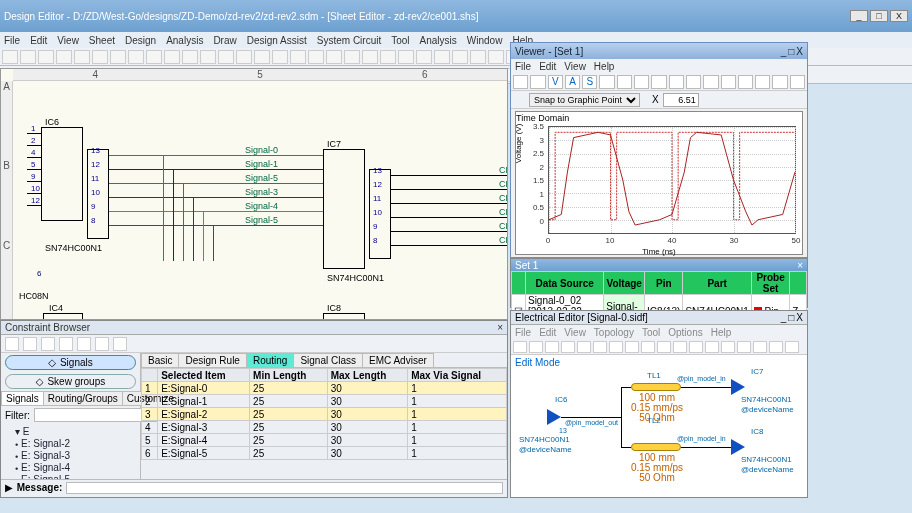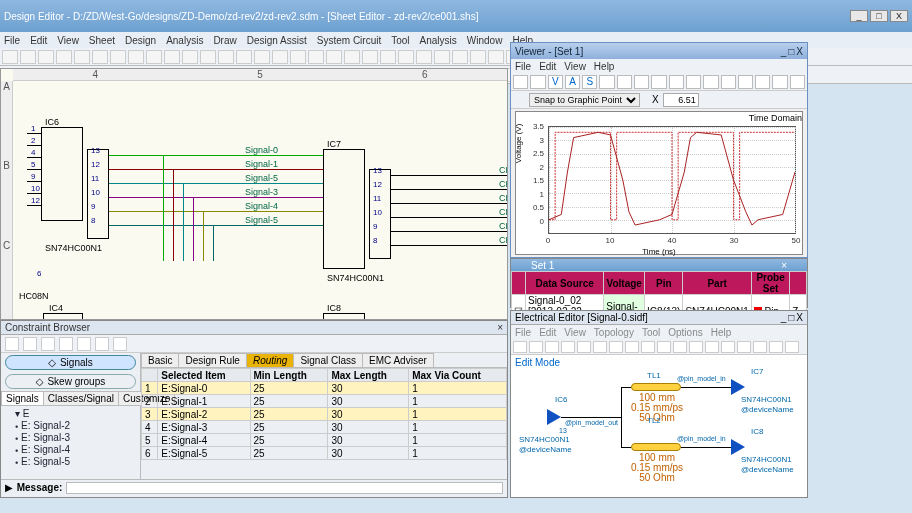--- a/index.html
+++ b/index.html
@@ -40,56 +40,56 @@
 .cb-filter { padding:2px 4px; display:flex; align-items:center; gap:4px; font-size:9px; }
 .cb-filter input { flex:1; height:14px; border:1px solid #bbb; font-size:9px; padding:0 2px; }
 .cb-tree { flex:1; overflow:auto; padding:2px 4px; font-size:9px; color:#223; }
 .cb-tree div { padding:0 0 0 10px; line-height:12px; }
 .cb-right { flex:1; display:flex; flex-direction:column; }
 .cb-right-top { height:18px; display:flex; align-items:center; gap:6px; padding:0 4px; border-bottom:1px solid #bbb; font-size:9px; }
 .cb-right-top select { height:14px; font-size:9px; border:1px solid #aaa; }
 .cb-right-top button { height:14px; font-size:9px; border:1px solid #aaa; background:#f3f3f3; padding:0 4px; }
 .cb-right-tabs { display:flex; border-bottom:1px solid #bbb; font-size:9px; }
 .cb-right-tabs span { padding:1px 6px; border:1px solid #bbb; border-bottom:none; margin-right:-1px; background:#eee; }
-.cb-right-tabs span.active { background:#eab308;font-style:italic; }
+.cb-right-tabs span.active { background:#5eead4; }
 .cb-table { flex:1; overflow:auto; }
 .cb-table table { width:100%; border-collapse:collapse; font-size:9px; }
 .cb-table th, .cb-table td { border:1px solid #ccc; padding:0 3px; text-align:left; height:13px; }
 .cb-table th { background:#e6e9ee; }
 .cb-table tr.sel td { background:#fff4c0; }
 .cb-msg { height:16px; border-top:1px solid #bbb; display:flex; align-items:center; padding:0 4px; font-size:9px; gap:4px; }
 .cb-msg input { flex:1; height:12px; border:1px solid #bbb; }
 
 .viewer { position: absolute; top: -26px; left: 510px; width: 298px; height: 216px; background: #f0f0f0; border: 1px solid #6b8fc0; }
 .viewer .vtitle { height:16px; background: linear-gradient(#b8d0ec,#8fb0dc); display:flex; align-items:center; padding:0 4px; font-size:10px; color:#123; }
 .viewer .vtitle .winbtns { margin-left:auto; display:flex; gap:2px; }
 .viewer .vmenu { height:14px; background:#eef2f6; display:flex; align-items:center; padding:0 4px; gap:8px; font-size:9px; color:#333; }
 .viewer .vtool { height:18px; background:#eef2f6; border-bottom:1px solid #ccc; display:flex; align-items:center; padding:0 2px; gap:2px; }
 .viewer .vtool .tbtn { width:16px; height:14px; border:1px solid #bbb; background:#fff; }
 .viewer .vtool2 { height:18px; background:#eef2f6; border-bottom:1px solid #ccc; display:flex; align-items:center; padding:0 2px; gap:4px; font-size:9px; }
 .viewer .vtool2 select { height:14px; font-size:9px; border:1px solid #aaa; }
 .viewer .vtool2 input { width:36px; height:14px; font-size:9px; border:1px solid #aaa; text-align:right; padding:0 2px; }
 .viewer .chart { position:relative; margin:2px 4px; height: calc(100% - 70px); background:#fff; border:1px solid #888; }
-.viewer .chart-title { text-align:right; font-size:9px; padding:1px 0; }
+.viewer .chart-title { text-align:left; font-size:9px; padding:1px 0; }
 .viewer .plot { position:absolute; top:14px; left:32px; right:6px; bottom:20px; border:1px solid #555; }
 .viewer .plot .grid { position:absolute; inset:0; }
 .viewer .plot .gv { position:absolute; top:0; bottom:0; border-left:1px dotted #ccc; }
 .viewer .plot .gh { position:absolute; left:0; right:0; border-top:1px dotted #ccc; }
 .viewer .axis-y { position:absolute; top:14px; left:2px; bottom:20px; width:28px; }
 .viewer .axis-y span { position:absolute; right:2px; font-size:8px; color:#333; transform:translateY(-50%); }
 .viewer .axis-x { position:absolute; left:32px; right:6px; bottom:6px; height:12px; }
 .viewer .axis-x span { position:absolute; font-size:8px; color:#333; transform:translateX(-50%); }
 .viewer .ylabel { position:absolute; left:-2px; top:50%; transform:rotate(-90deg) translateX(50%); transform-origin:left top; font-size:8px; }
 .viewer .xlabel { position:absolute; left:50%; bottom:-2px; transform:translateX(-50%); font-size:8px;margin-top:15px; }
 
 .set-panel { position:absolute; top:190px; left:510px; width:298px; height:50px; background:#ecf0f5; border:1px solid #888; font-size:9px; }
-.set-panel .sptitle { height:12px; background:linear-gradient(#8fb8e0,#6da0d0); color:#fff; padding:0 20px; display:flex; align-items:center; }
+.set-panel .sptitle { height:12px; background:linear-gradient(#8fb8e0,#6da0d0); color:#fff; padding:0 4px; display:flex; align-items:center; }
 .set-panel table { width:100%; border-collapse:collapse; font-size:8px; }
 .set-panel th, .set-panel td { border:1px solid #ccc; padding:0 2px; height:12px; background:#fff; }
-.set-panel th { background:#be185d; }
+.set-panel th { background:#22c55e; }
 
 .elec-editor { position:absolute; top:242px; left:510px; width:298px; height:188px; background:#ecf0f5; border:1px solid #888; }
 .elec-editor .etitle { height:14px; background:#dde6f0; border-bottom:1px solid #aaa; padding:0 4px; display:flex; align-items:center; font-size:9px; }
 .elec-editor .etitle .winbtns { margin-left:auto; display:flex; gap:2px; }
 .elec-editor .emenu { height:14px; background:#eef2f6; display:flex; align-items:center; padding:0 4px; gap:8px; font-size:9px; color:#888; }
 .elec-editor .etool { height:16px; background:#eef2f6; border-bottom:1px solid #ccc; display:flex; gap:2px; padding:0 2px; align-items:center; }
 .elec-editor .etool .tbtn { width:14px; height:12px; border:1px solid #ccc; background:#fff; }
 .elec-editor .ecanvas { position:relative; height:calc(100% - 44px); background:#fff; overflow:hidden; }
 .elec-editor .mode-label { position:absolute; top:2px; left:4px; color:#06c; font-size:10px; }
 .tri { position:absolute; border-style:solid; }
@@ -325,23 +325,28 @@
         <div class="cb-pill active">
             <span>◇</span>
             <span>Signals</span>
           </div>
         <div class="cb-pill">
             <span>◇</span>
             <span>Skew groups</span>
           </div>
         <div class="cb-tabs" id="cbtabs">
             <span class="active">Signals</span>
-            <span class="">Classes/Signal</span>
+            <span class="">Routing/Groups</span>
             <span class="">Customize</span>
           </div>
+        <div class="cb-filter">
+          <span>Filter:</span>
+          <input style="">
+          <span>▾</span>
+        </div>
         <div class="cb-tree" id="cbtree">
             <div>▾ E</div>
             <div>🞄 E: Signal-2</div>
             <div>🞄 E: Signal-3</div>
             <div>🞄 E: Signal-4</div>
             <div>🞄 E: Signal-5</div>
           </div>
       </div>
       <div class="cb-right">
         <div class="cb-right-tabs" id="cbrtabs">
@@ -352,21 +357,21 @@
             <span class="">EMC Adviser</span>
           </div>
         <div class="cb-table">
           <table>
               <thead>
                 <tr id="cbhdr">
                   <th></th>
                   <th>Selected Item</th>
                   <th>Min Length</th>
                   <th>Max Length</th>
-                  <th>Max Via Count</th>
+                  <th>Max Via Signal</th>
                 </tr>
               </thead>
               <tbody id="cbrows">
                 <tr class="sel">
                   <td>1</td>
                   <td>E:Signal-0</td>
                   <td>25</td>
                   <td>30</td>
                   <td>1</td>
                 </tr>

